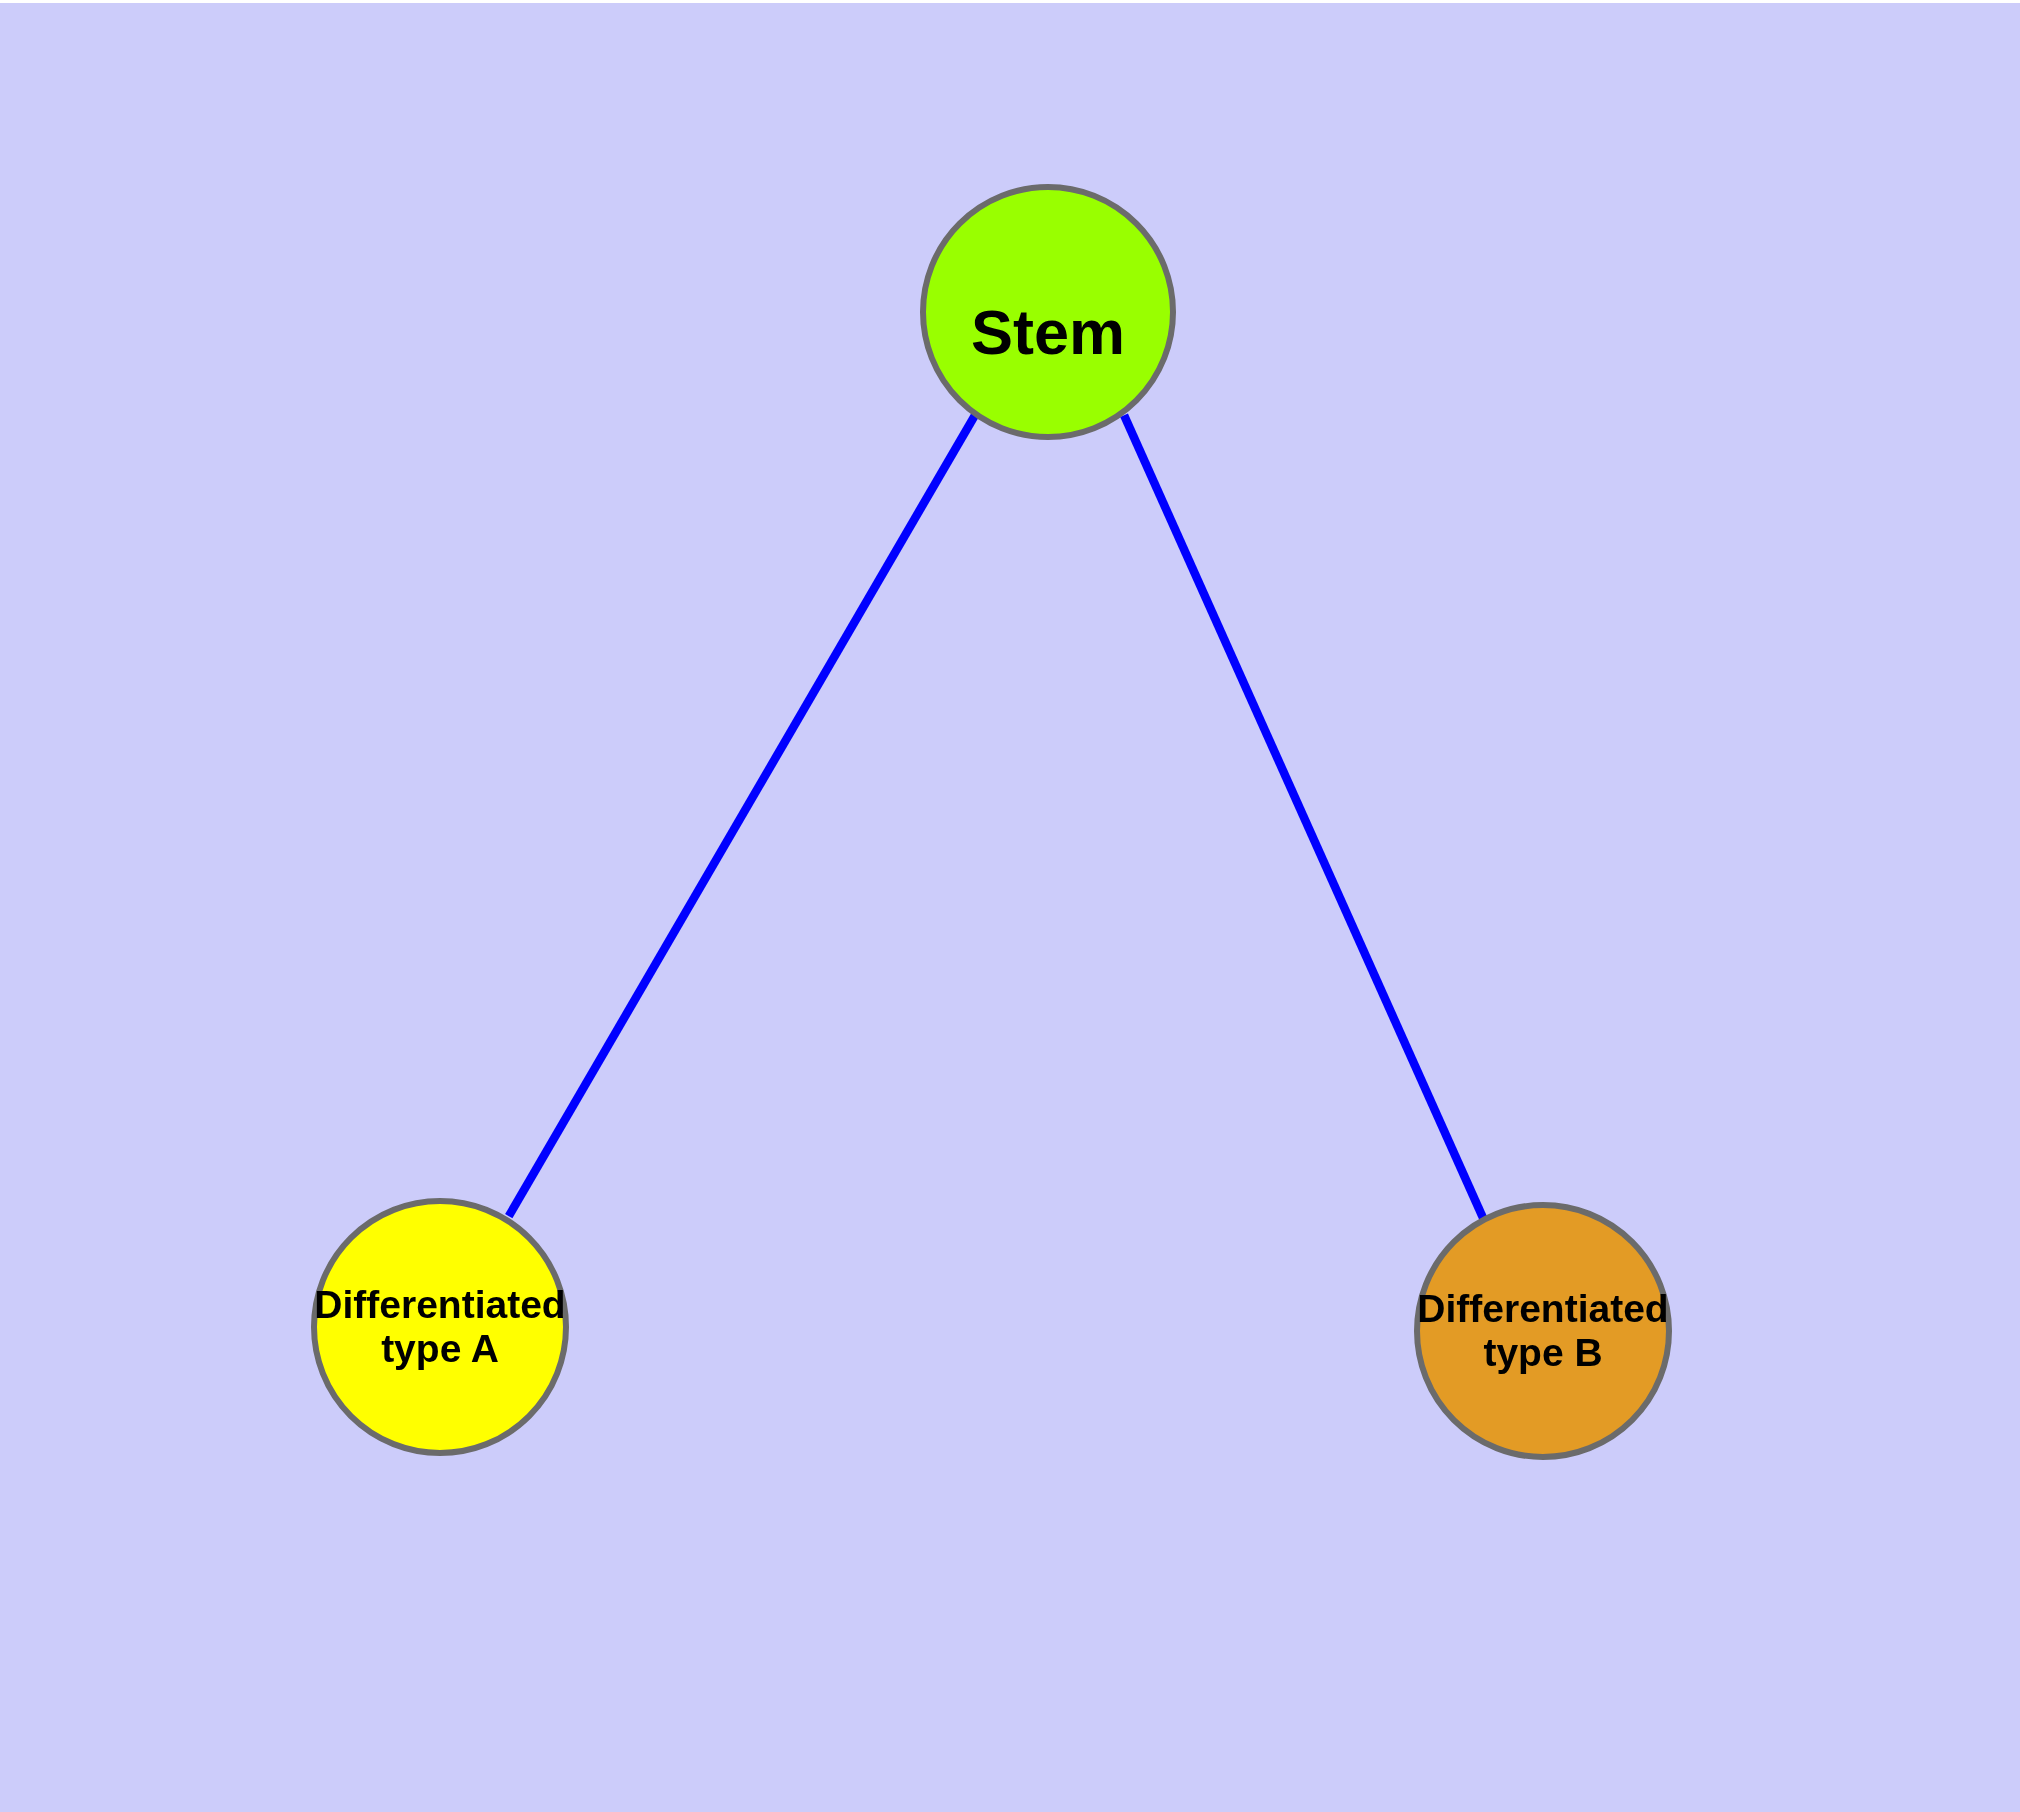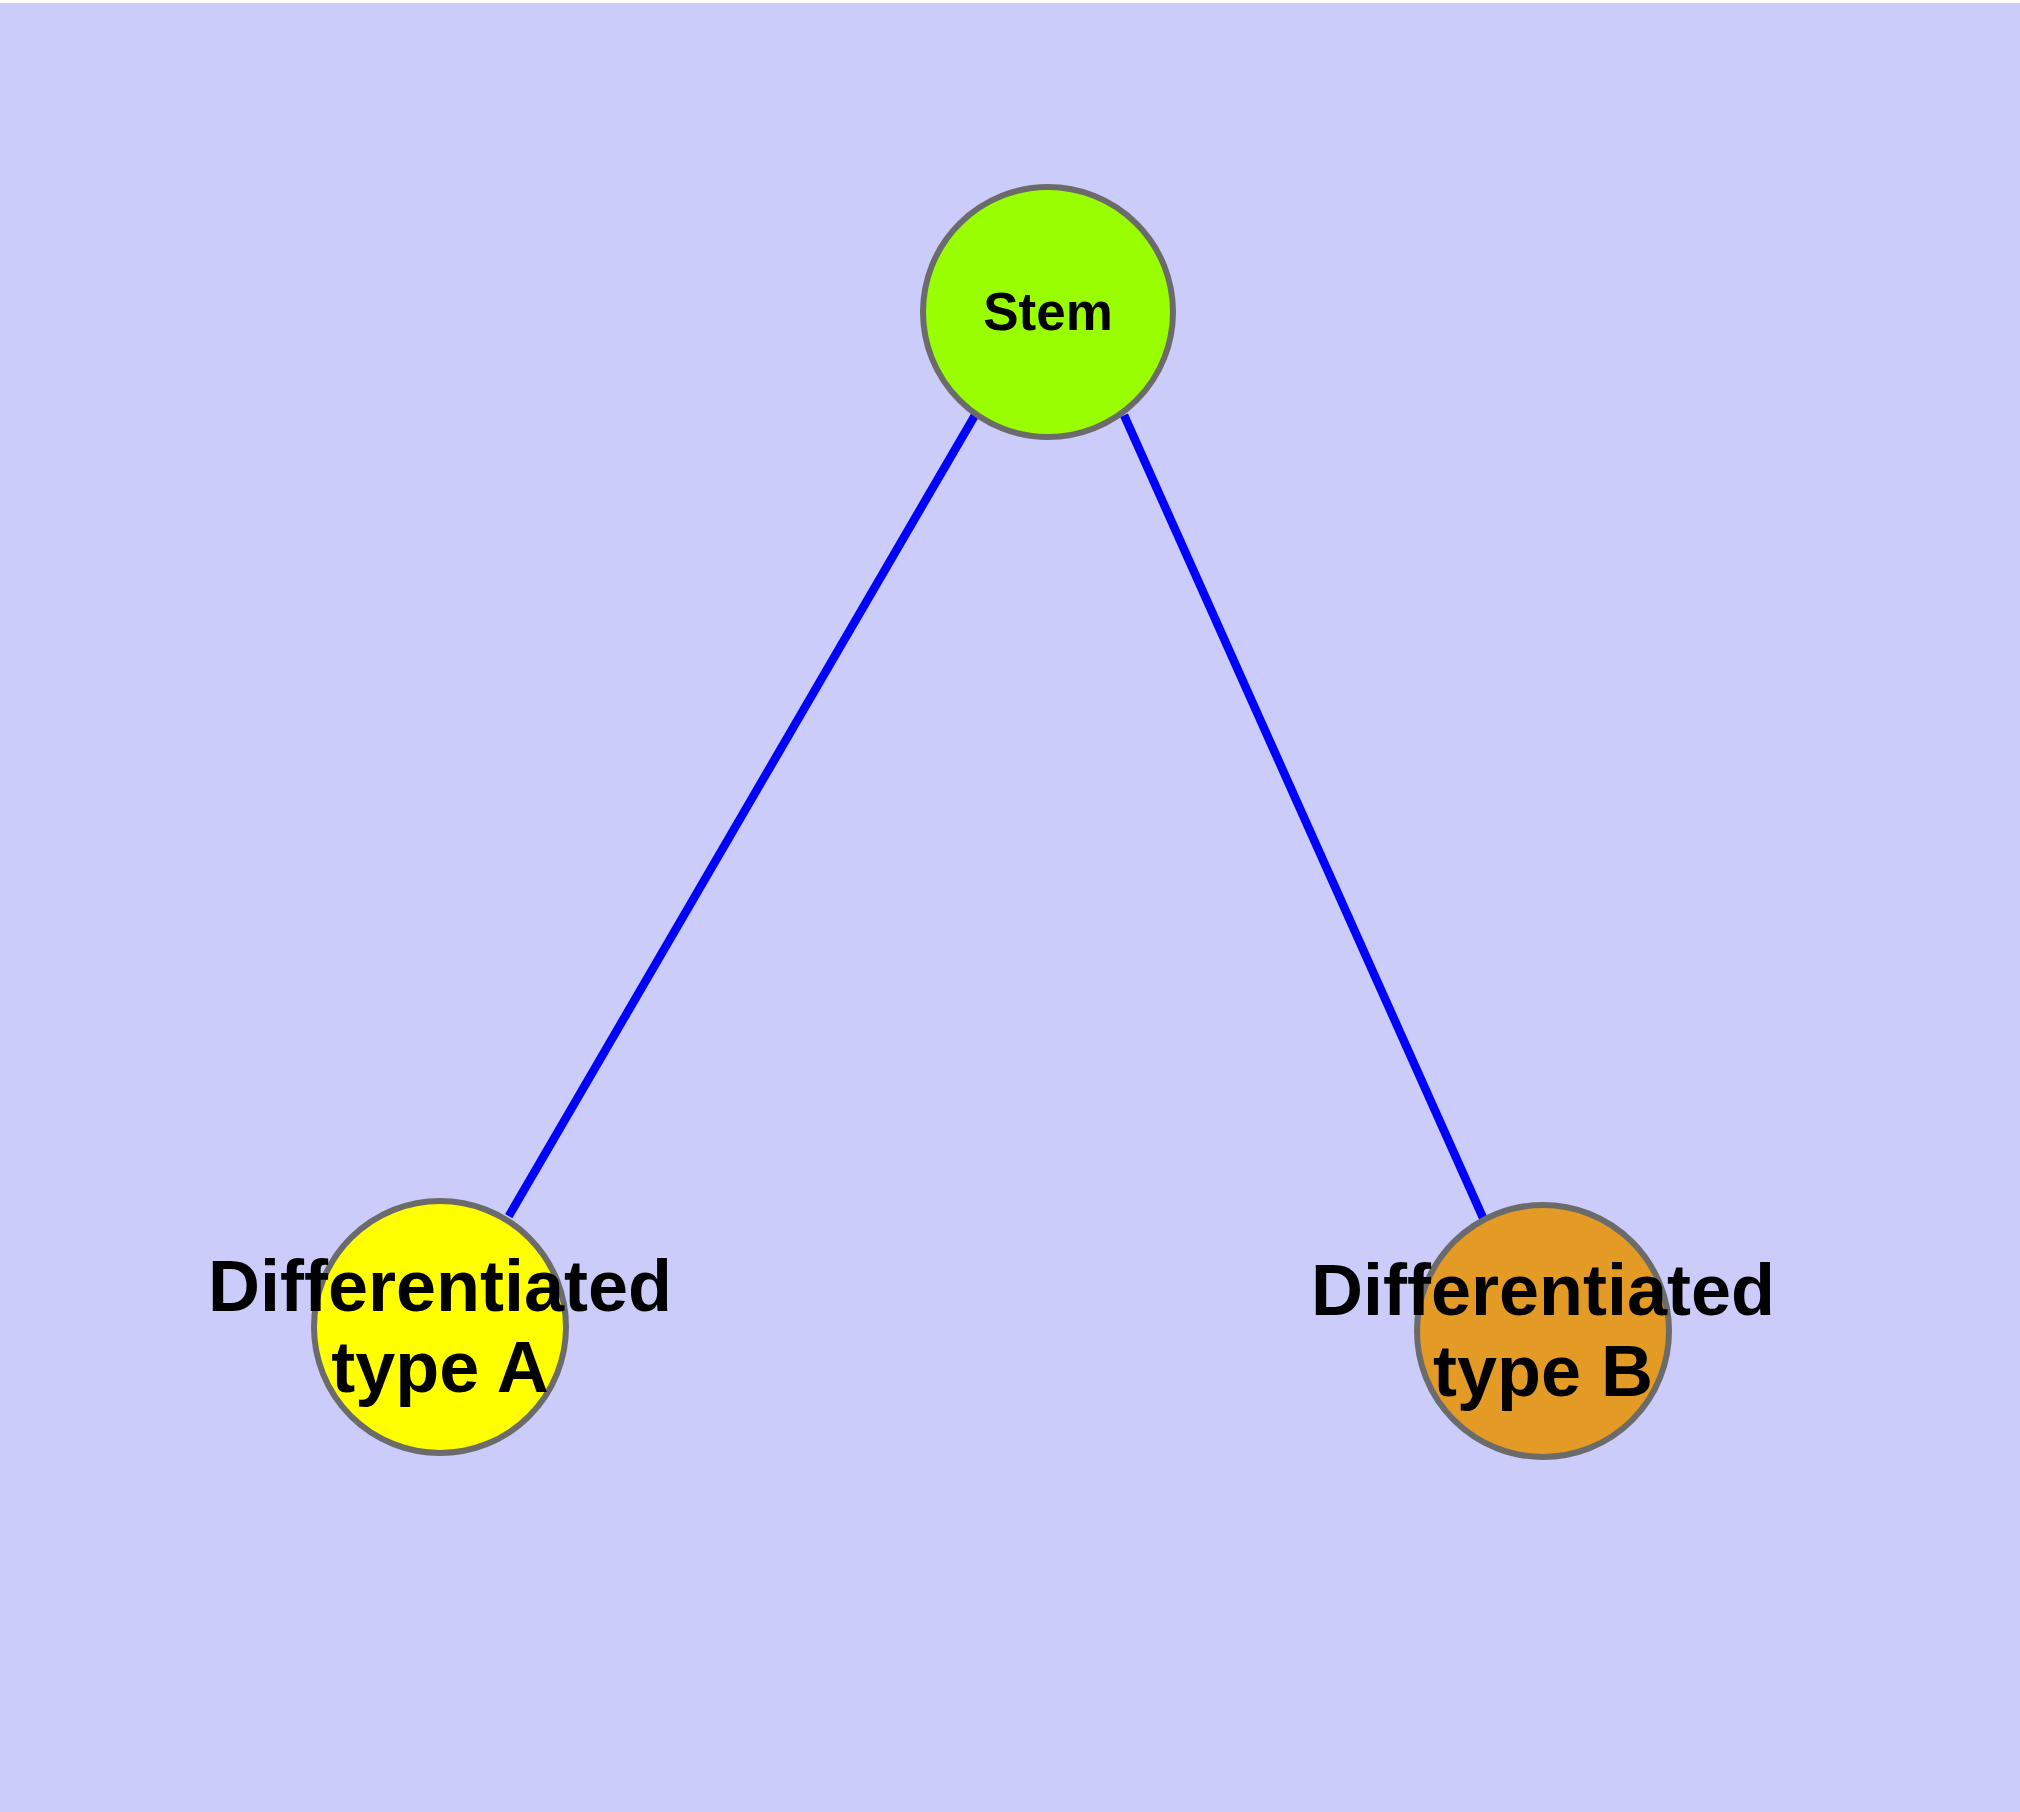--- a/index.html
+++ b/index.html
@@ -43,24 +43,25 @@
     top: 50%;
     transform: translate(-50%, -50%);
     white-space: pre;
     text-align: center;
     color: #000000;
     font-weight: bold;
     line-height: 1.12;
     pointer-events: none;
   }
   .label-stem {
-    font-size: 53px;
+    font-size: 63px;
+    margin-top: 20px;
   }
   .label-leaf {
-    font-size: 72px;
+    font-size: 39px;
   }
 </style>
 </head>
 <body>
 
 <div id="canvas">
 
   <div id="bg-plate"></div>
 
   <svg id="edge-layer" viewBox="0 0 2384 2138" xmlns="http://www.w3.org/2000/svg">

